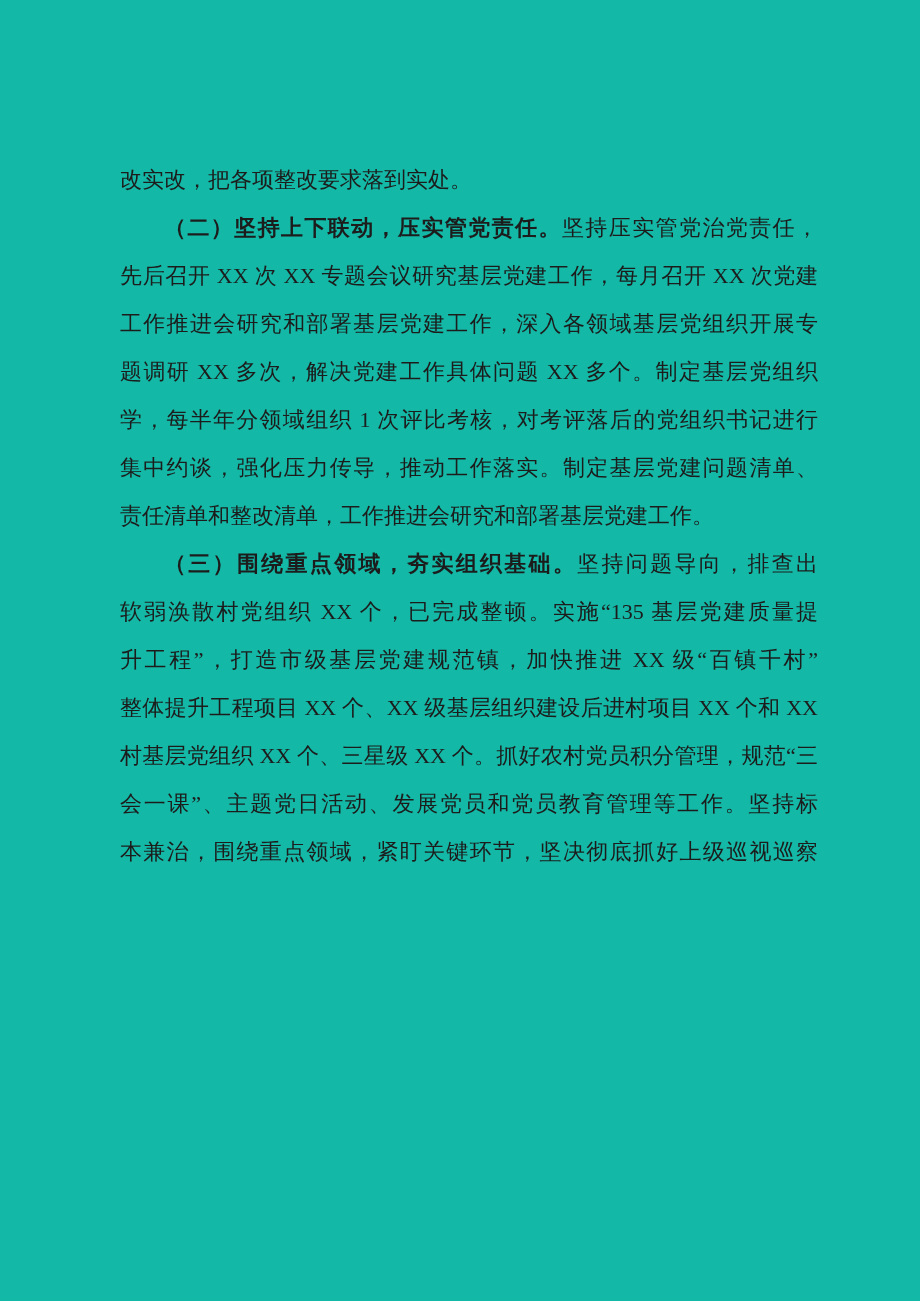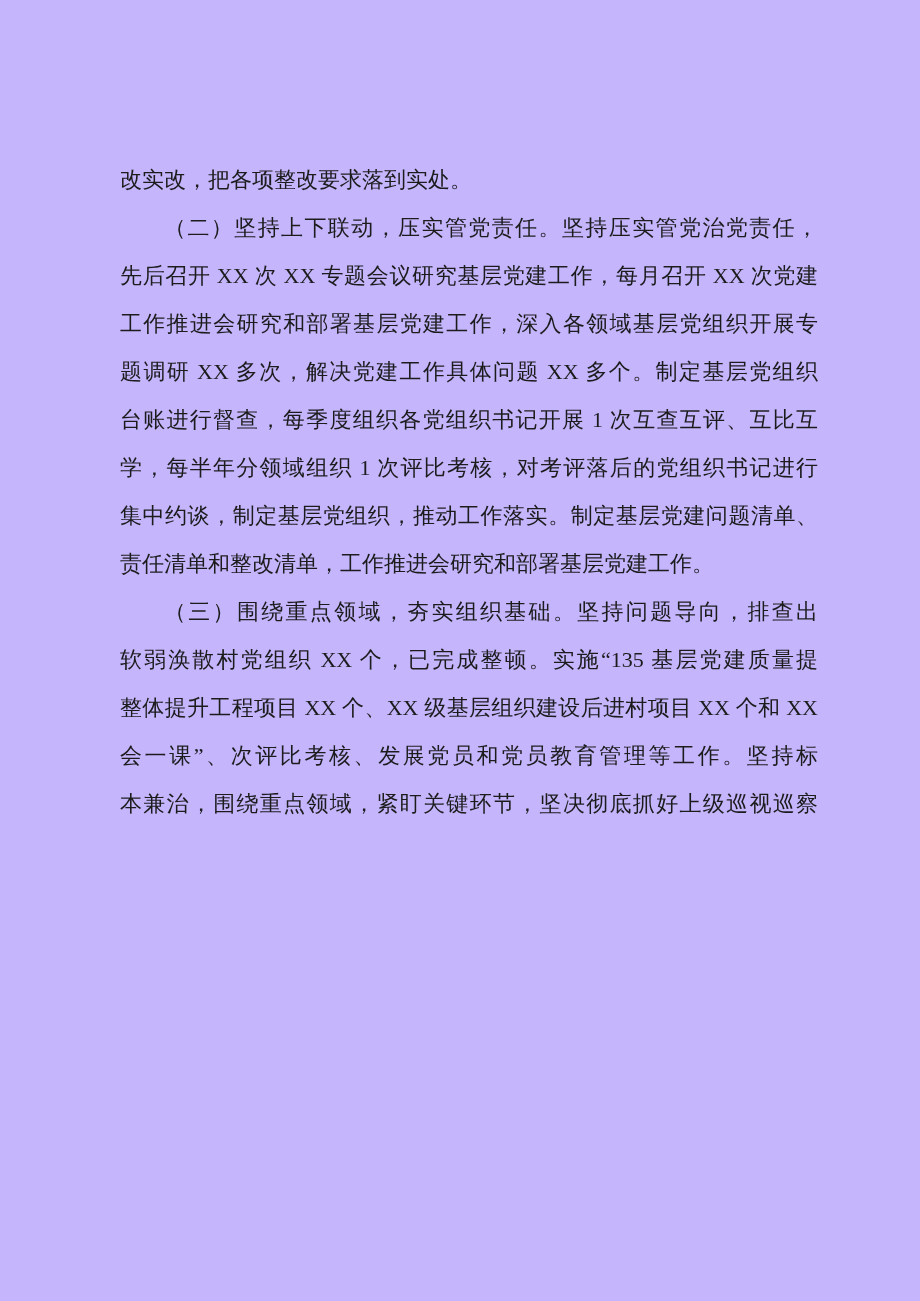--- a/index.html
+++ b/index.html
@@ -4,21 +4,21 @@
 <style>
   html, body {
     margin: 0;
     padding: 0;
     background: #ffffff;
   }
   .page {
     position: relative;
     width: 920px;
     height: 1301px;
-    background: #c4b5fd;
+    background: #14b8a6;
     overflow: hidden;
     font-family: "Liberation Serif", "DejaVu Serif", serif;
   }
   .textblock {
     position: absolute;
     left: 120px;
     top: 156px;
     width: 698px;
   }
   .line {
@@ -30,36 +30,37 @@
     white-space: normal;
   }
   .line.fill {
     text-align: justify;
     text-align-last: justify;
   }
   .line.indent {
     text-indent: 44px;
   }
   .seg.b {
-    font-weight: normal;
+    font-weight: bold;
   }
 </style>
 </head>
 <body>
 
 <div class="page">
   <div class="textblock" id="textblock">
       <div class="line"><span class="seg">改实改，把各项整改要求落到实处。</span></div>
       <div class="line fill indent"><span class="seg b">（二）坚持上下联动，压实管党责任。</span><span class="seg">坚持压实管党治党责任，</span></div>
       <div class="line fill"><span class="seg">先后召开 XX 次 XX 专题会议研究基层党建工作，每月召开 XX 次党建</span></div>
       <div class="line fill"><span class="seg">工作推进会研究和部署基层党建工作，深入各领域基层党组织开展专</span></div>
       <div class="line fill"><span class="seg">题调研 XX 多次，解决党建工作具体问题 XX 多个。制定基层党组织</span></div>
-      <div class="line fill"><span class="seg">台账进行督查，每季度组织各党组织书记开展 1 次互查互评、互比互</span></div>
       <div class="line fill"><span class="seg">学，每半年分领域组织 1 次评比考核，对考评落后的党组织书记进行</span></div>
-      <div class="line fill"><span class="seg">集中约谈，制定基层党组织，推动工作落实。制定基层党建问题清单、</span></div>
+      <div class="line fill"><span class="seg">集中约谈，强化压力传导，推动工作落实。制定基层党建问题清单、</span></div>
       <div class="line"><span class="seg">责任清单和整改清单，工作推进会研究和部署基层党建工作。</span></div>
       <div class="line fill indent"><span class="seg b">（三）围绕重点领域，夯实组织基础。</span><span class="seg">坚持问题导向，排查出</span></div>
       <div class="line fill"><span class="seg">软弱涣散村党组织 XX 个，已完成整顿。实施“135 基层党建质量提</span></div>
+      <div class="line fill"><span class="seg">升工程”，打造市级基层党建规范镇，加快推进 XX 级“百镇千村”</span></div>
       <div class="line fill"><span class="seg">整体提升工程项目 XX 个、XX 级基层组织建设后进村项目 XX 个和 XX</span></div>
-      <div class="line fill"><span class="seg">会一课”、次评比考核、发展党员和党员教育管理等工作。坚持标</span></div>
+      <div class="line fill"><span class="seg">村基层党组织 XX 个、三星级 XX 个。抓好农村党员积分管理，规范“三</span></div>
+      <div class="line fill"><span class="seg">会一课”、主题党日活动、发展党员和党员教育管理等工作。坚持标</span></div>
       <div class="line fill"><span class="seg">本兼治，围绕重点领域，紧盯关键环节，坚决彻底抓好上级巡视巡察</span></div>
     </div>
 </div>
 
 </body></html>

